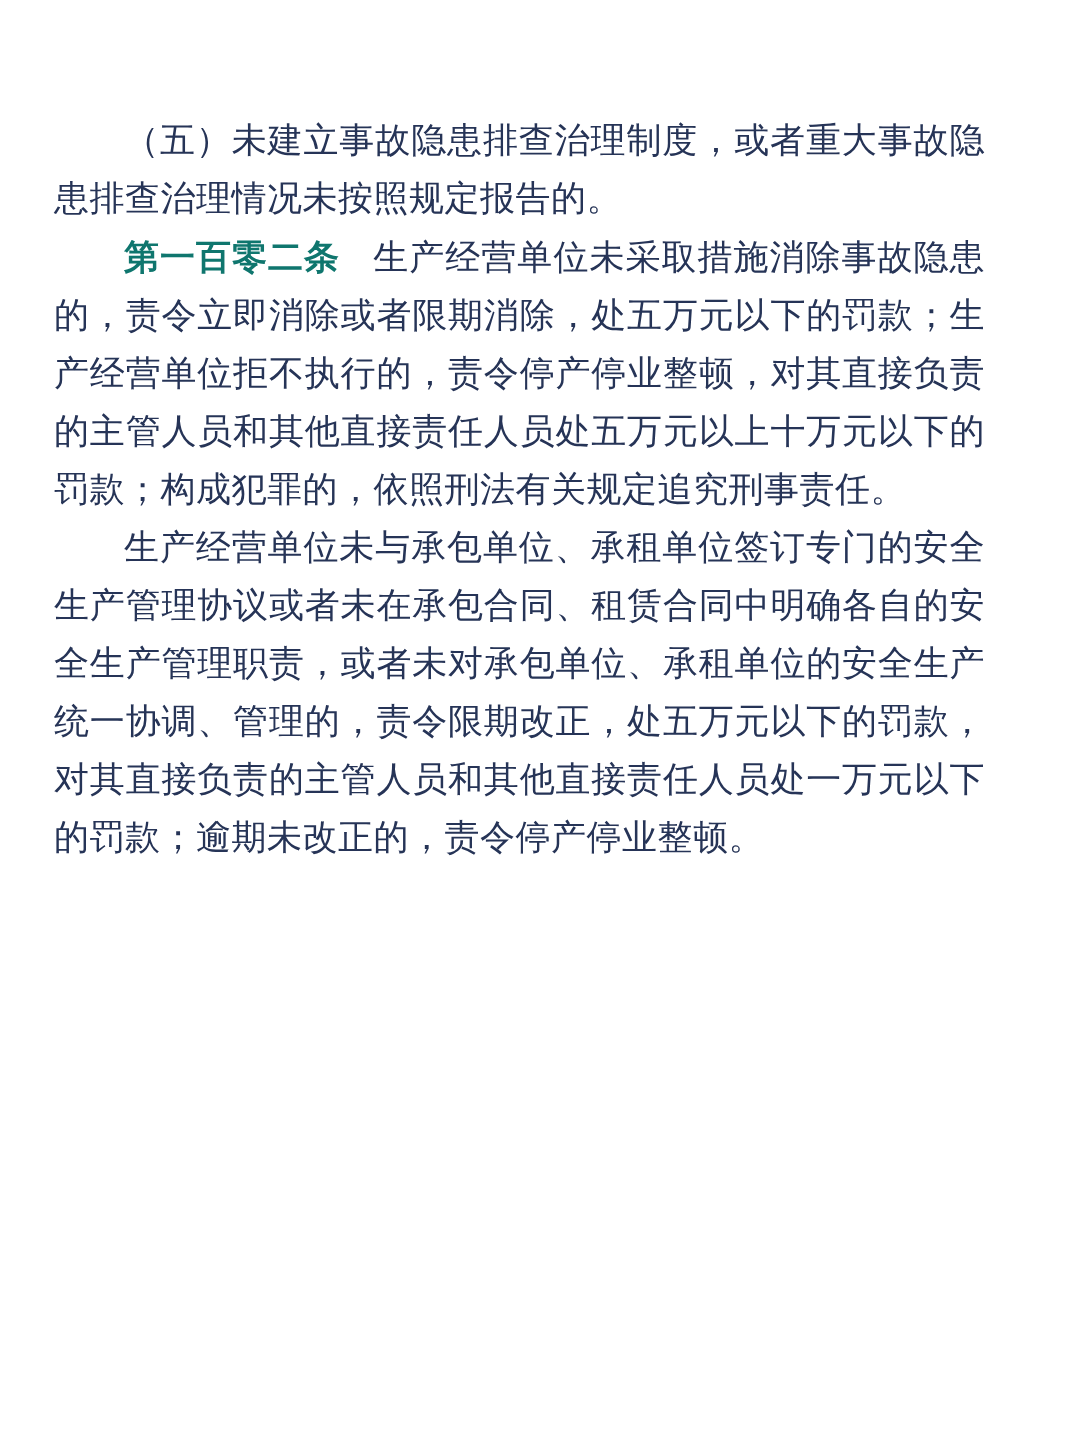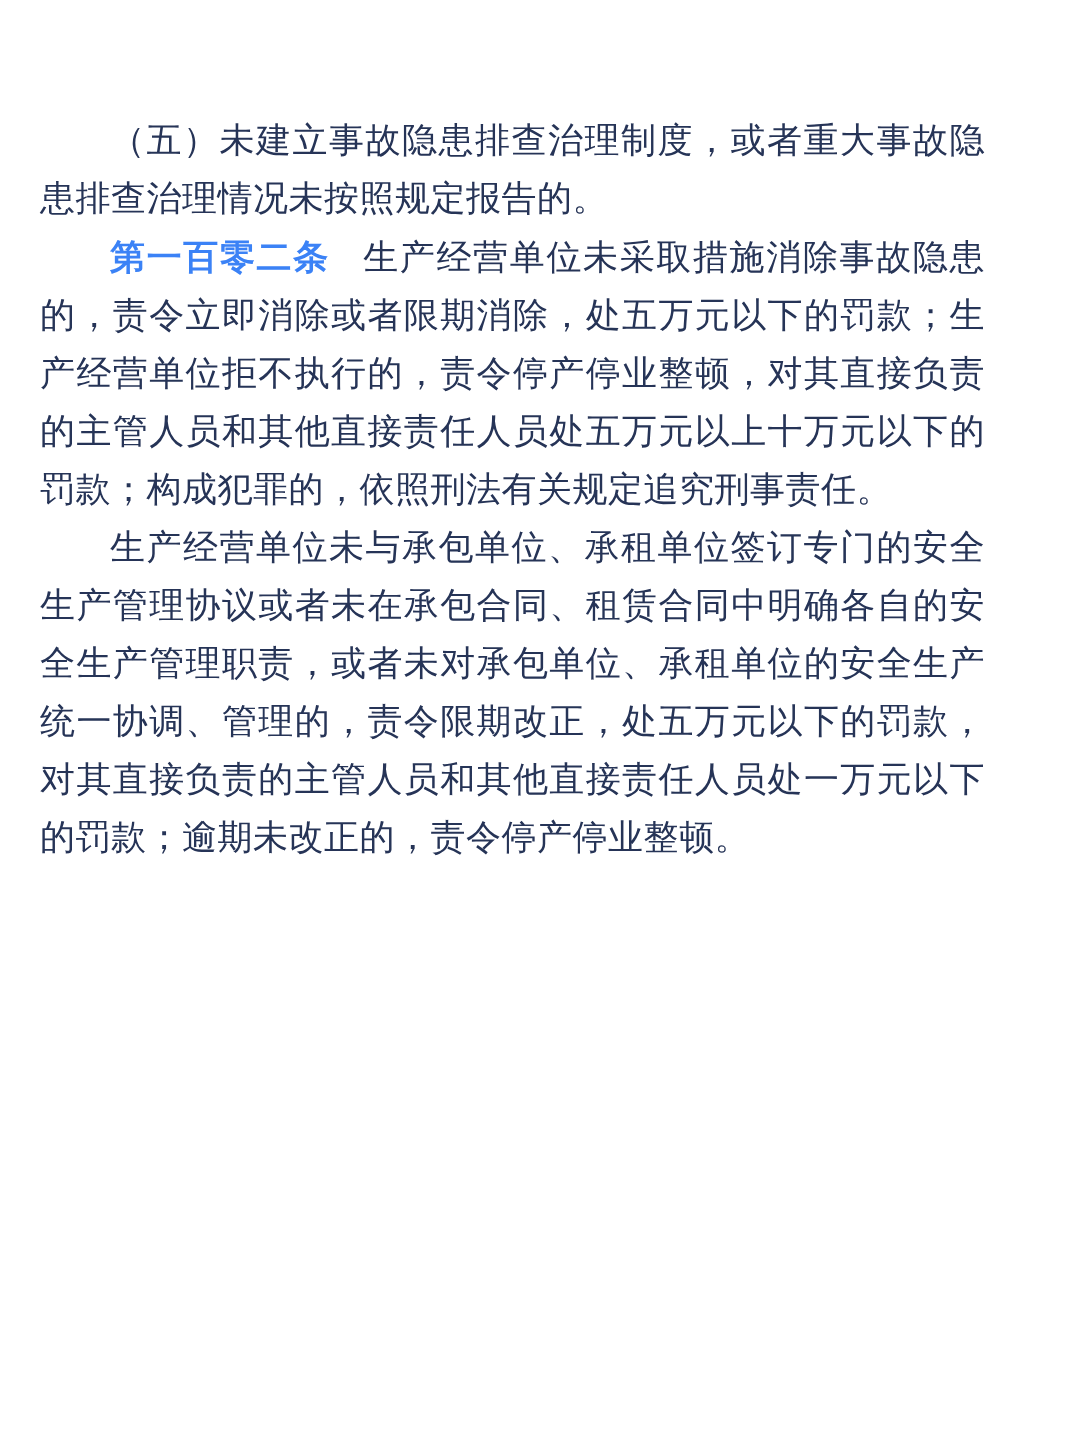--- a/index.html
+++ b/index.html
@@ -10,38 +10,38 @@
   body {
     width: 1080px;
     height: 1432px;
     overflow: hidden;
     font-family: "Liberation Serif", serif;
   }
   .page {
     box-sizing: border-box;
     width: 1080px;
     height: 1432px;
-    padding: 112px 95px 0 40px;
+    padding: 112px 95px 0 54px;
     background: #ffffff;
   }
   .para {
     margin: 0;
     font-size: 35px;
     line-height: 58px;
     color: #263457;
     text-align: justify;
     text-justify: inter-ideograph;
     text-indent: 2em;
     letter-spacing: 0.5px;
     word-break: break-all;
   }
   .term {
     font-family: "Liberation Sans", sans-serif;
     font-weight: 700;
-    color: #3b82f6;
+    color: #0f766e;
     margin-right: 0.95em;
   }
   .term:empty {
     display: none;
     margin: 0;
   }
 </style>
 </head>
 <body>
 

